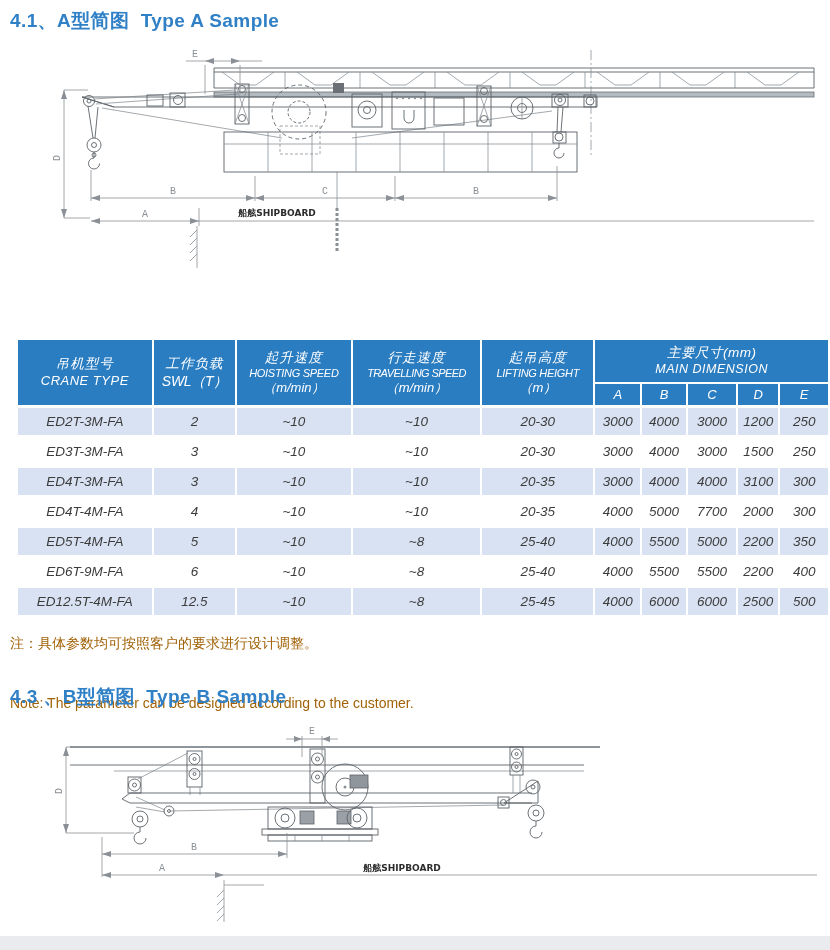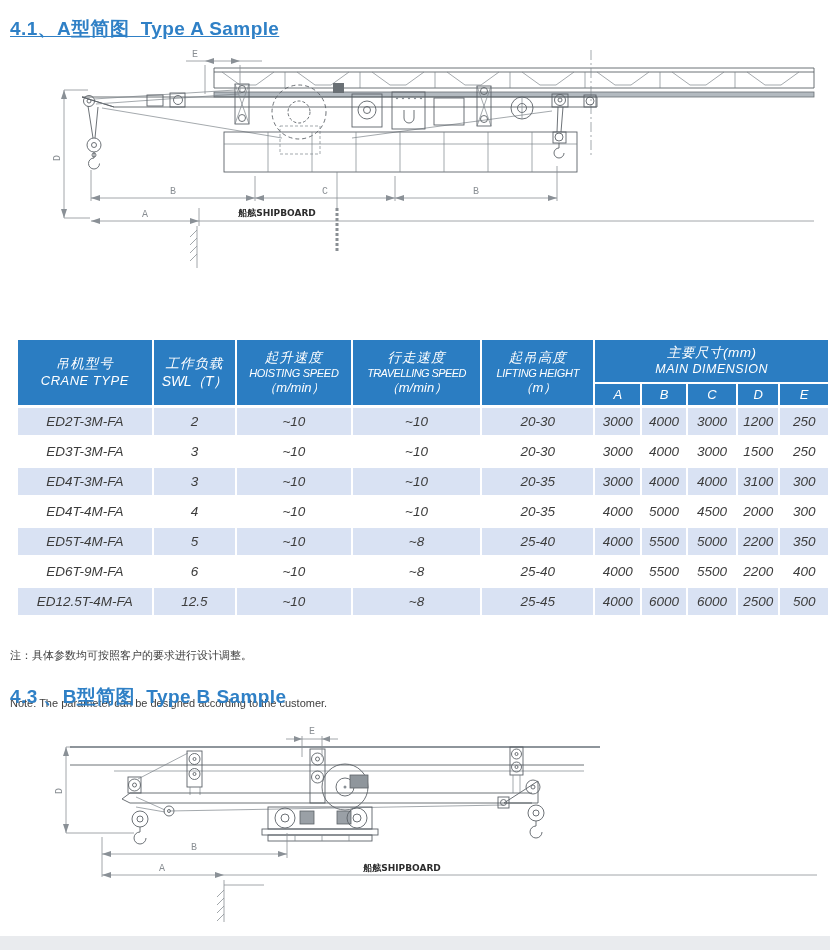--- a/index.html
+++ b/index.html
@@ -1,20 +1,20 @@
 <!DOCTYPE html>
 <html><head>
 <meta charset="utf-8">
 <style>
   html,body{margin:0;padding:0;background:#fff;}
   .page{position:relative;width:830px;height:950px;background:#ffffff;overflow:hidden;
         font-family:"Liberation Sans","DejaVu Sans",sans-serif;}
   .sec-title{position:absolute;left:10px;margin:0;font-size:19px;font-weight:bold;
              color:#2f80c6;letter-spacing:.4px;white-space:pre-wrap;}
-  #title-41{top:16px;text-decoration:underline;}
+  #title-41{top:8px;}
   #title-42{top:294px;}
   #title-43{top:684px;}
   .drawing{position:absolute;left:52px;}
   #drawing-a{top:48px;}
   #drawing-b{top:725px;}
   .dline{stroke:#5c6268;stroke-width:0.9;fill:none;}
   .dthin{stroke:#7d848a;stroke-width:0.7;fill:none;}
   .dim{stroke:#8a9096;stroke-width:0.8;fill:none;}
   .dimtxt{font-family:"Liberation Mono","DejaVu Sans Mono",monospace;font-size:10px;fill:#8a8f94;}
   .shiptxt{font-family:"DejaVu Sans",sans-serif;font-size:9px;font-weight:bold;fill:#2c2c2c;}
@@ -25,21 +25,21 @@
   .data-table th{background:#2b7dc2;color:#fff;font-weight:normal;border:2px solid #fff;
                  padding:0;text-align:center;vertical-align:middle;}
   .data-table thead tr.main-head th{height:42px;}
   .data-table thead tr.sub-head th{height:21px;font-size:13px;}
   .th-cn{display:block;font-size:13.5px;letter-spacing:1px;line-height:1.25;}
   .th-en{display:block;font-size:11px;letter-spacing:-0.3px;line-height:1.2;}
   .th-unit{display:block;font-size:13px;line-height:1.2;}
   .data-table td{border:2px solid #fff;border-top-width:3px;border-bottom-width:0;
                  height:27px;text-align:center;font-size:13.5px;color:#3c3c3c;padding:0;}
   .data-table tbody tr:nth-child(odd) td{background:#d9e2f3;}
-  .note{position:absolute;left:10px;top:616px;font-size:11px;line-height:1.45;color:#404040;
+  .note{position:absolute;left:10px;top:592px;font-size:14px;line-height:1.45;color:#a16207;
         white-space:pre-wrap;}
   .bottom-strip{position:absolute;left:0;top:936px;width:830px;height:14px;background:#e9ebee;}
 </style>
 </head>
 <body>
 <div class="page">
 
 <h2 class="sec-title" id="title-41">4.1、A型简图  Type A Sample</h2>
 
 <svg id="drawing-a" class="drawing" width="770" height="237" viewBox="0 0 770 237" xmlns="http://www.w3.org/2000/svg">
@@ -248,21 +248,21 @@
           <td>300</td>
     </tr>
     <tr>
       <td>ED4T-4M-FA</td>
           <td>4</td>
           <td>~10</td>
           <td>~10</td>
           <td>20-35</td>
           <td>4000</td>
           <td>5000</td>
-          <td>4500</td>
+          <td>7700</td>
           <td>2000</td>
           <td>300</td>
     </tr>
     <tr>
       <td>ED5T-4M-FA</td>
           <td>5</td>
           <td>~10</td>
           <td>~8</td>
           <td>25-40</td>
           <td>4000</td>

